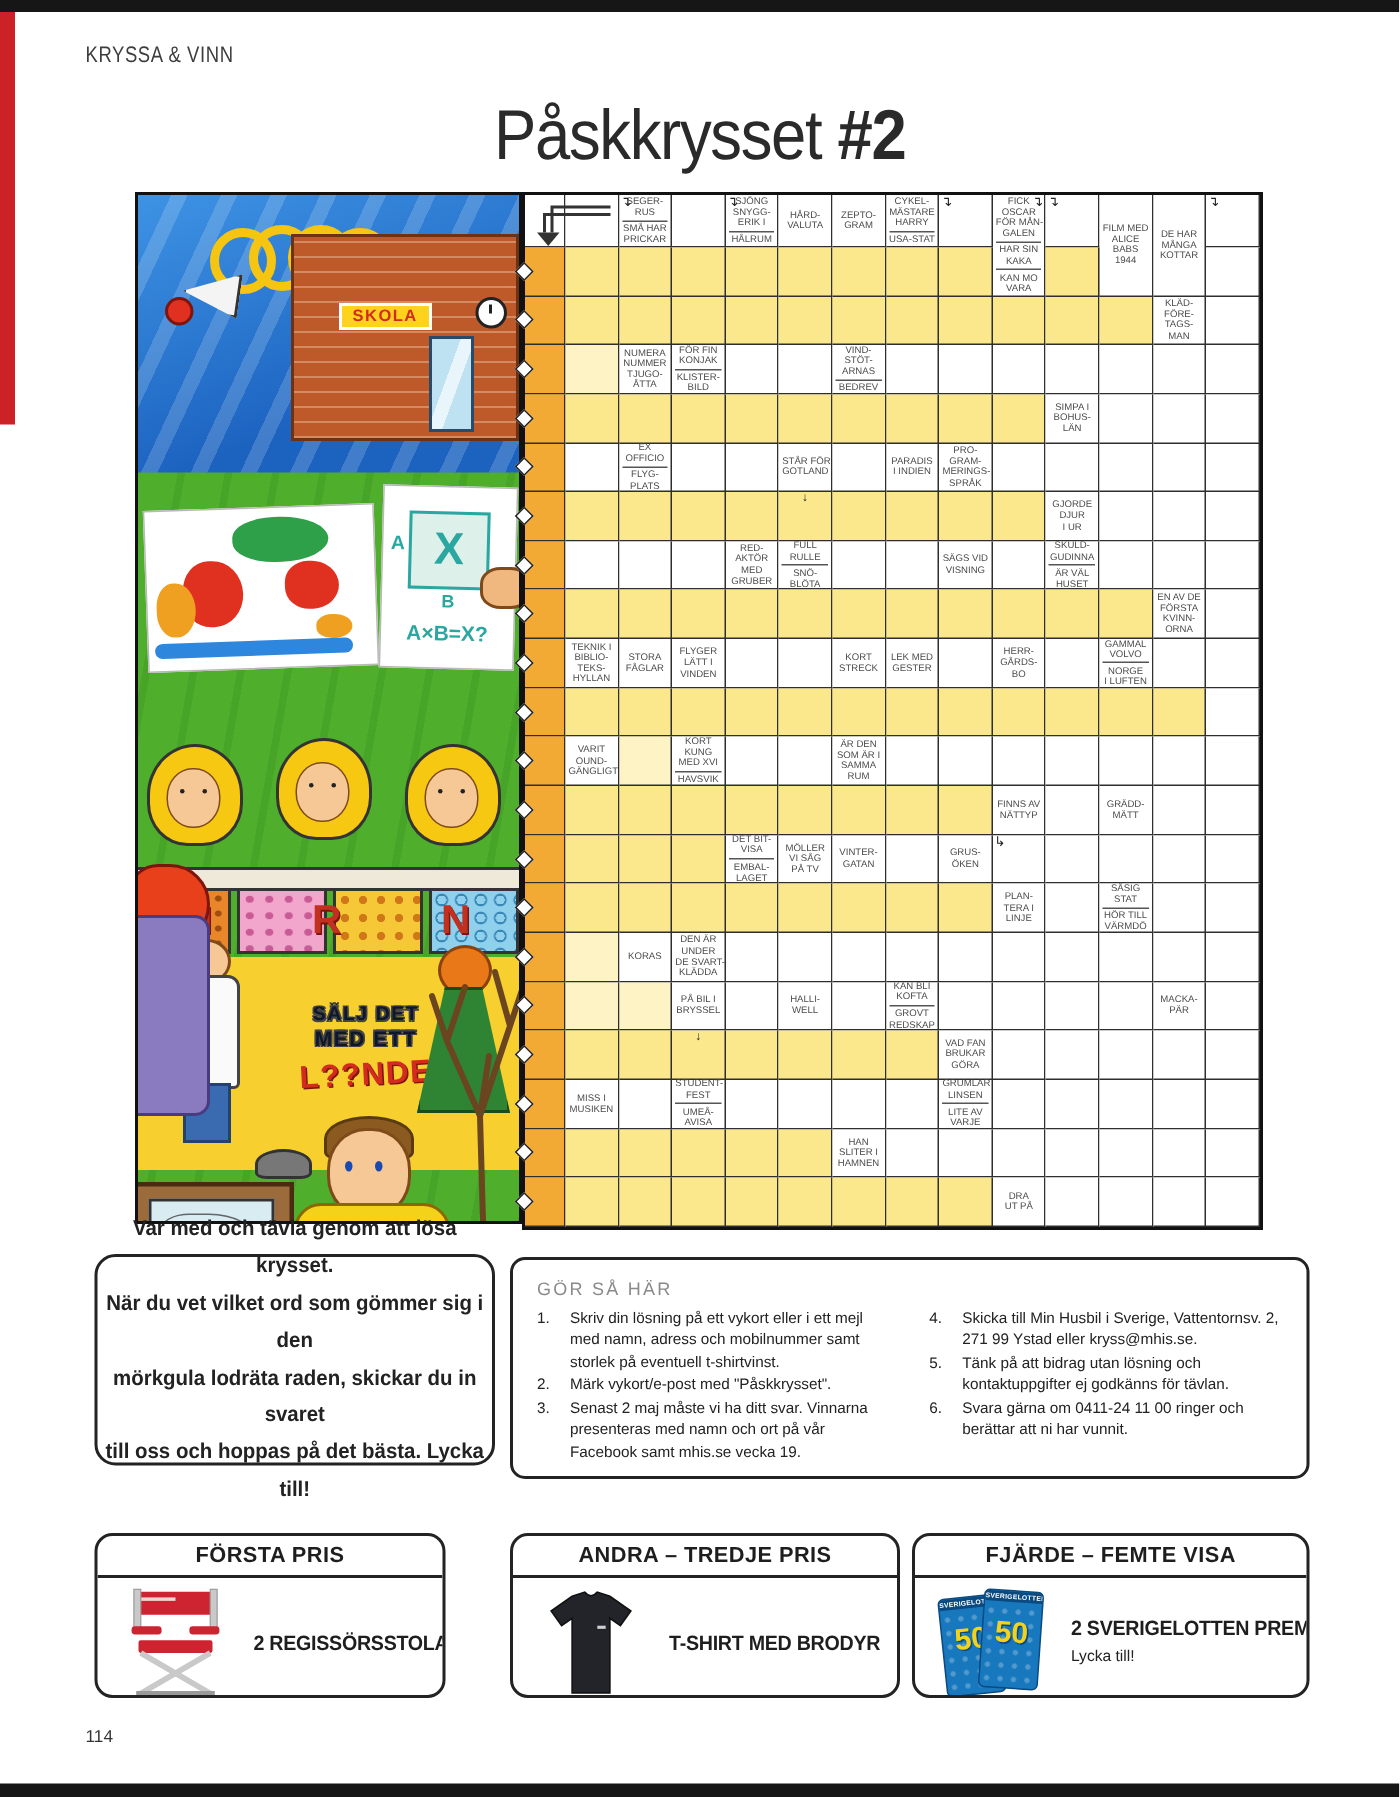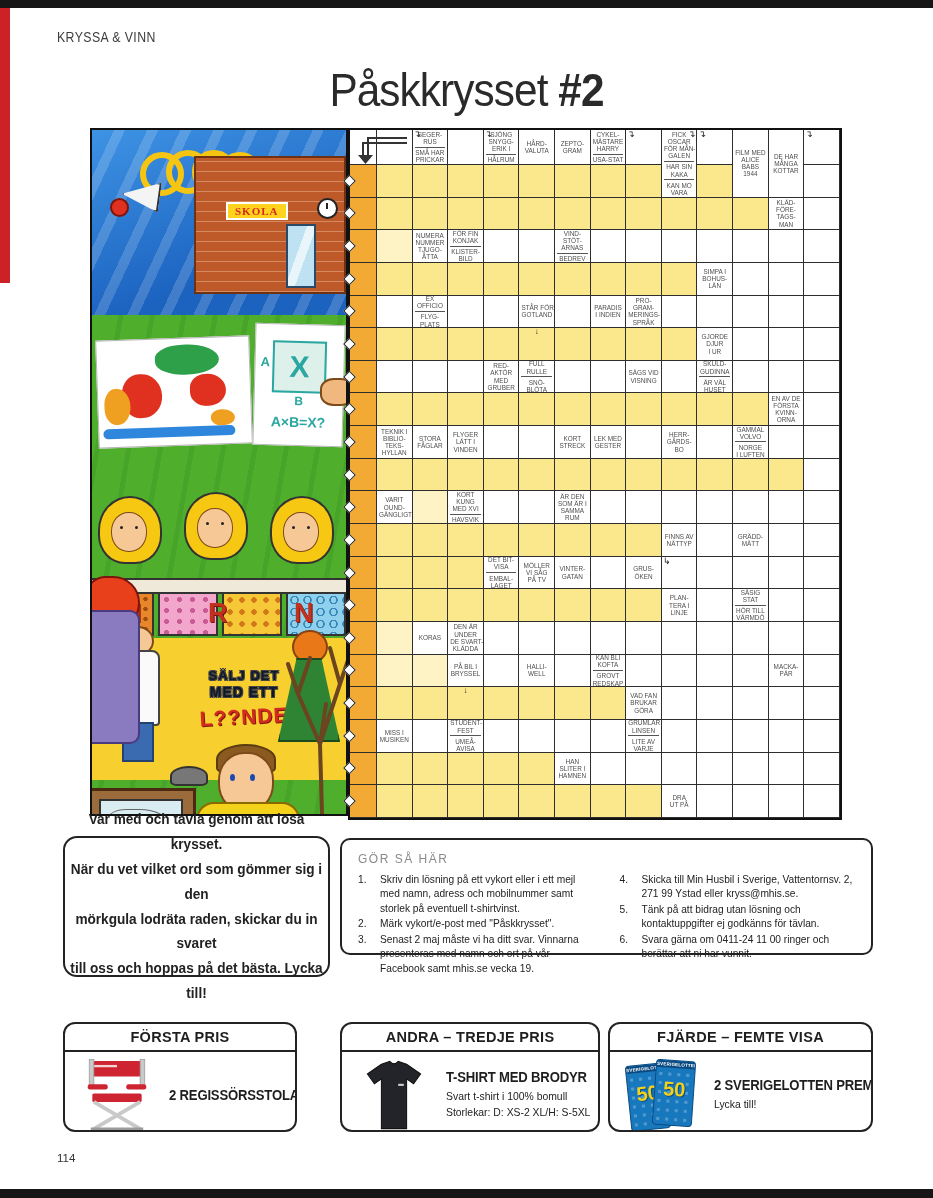--- a/index.html
+++ b/index.html
@@ -23,21 +23,21 @@
   .sky:before{content:"";position:absolute;inset:0;
        background:repeating-linear-gradient(115deg,transparent 0 20px,rgba(255,255,255,.17) 20px 30px);}
   .ring{position:absolute;width:32px;height:32px;border:6px solid #F5C512;border-radius:50%;}
   .shuttle-ball{position:absolute;left:18px;top:68px;width:15px;height:15px;background:#E03020;border-radius:50%;border:2px solid #7e150c;}
   .shuttle-cone{position:absolute;left:30px;top:50px;width:34px;height:26px;background:#f4f4f4;border:2px solid #333;
                 clip-path:polygon(0 55%,100% 0,100% 100%);transform:rotate(8deg);}
   .school{position:absolute;right:0;top:26px;width:152px;height:138px;background:#BE5A2A;border:2px solid #6e3212;
           box-sizing:border-box;
           background-image:repeating-linear-gradient(0deg,rgba(255,230,200,.35) 0 1.5px,transparent 1.5px 10px);}
   .school-sign{position:absolute;left:30px;top:44px;background:#FFD21E;border:2px solid #fff;color:#D42B1F;
-               font-weight:bold;font-size:11px;padding:1px 7px;letter-spacing:1px;font-family:Liberation Serif, serif;}
+               font-weight:bold;font-size:11px;padding:1px 7px;letter-spacing:1px;}
   .school-door{position:absolute;right:28px;top:66px;width:26px;height:60px;background:#e8f4fa;border:2px solid #2a4a6a;
                background-image:linear-gradient(110deg,#bfe2f2 0 40%,#e8f6fc 40% 60%,#bfe2f2 60%);}
   .school-clock{position:absolute;right:6px;top:40px;width:17px;height:17px;background:#fff;border:2px solid #222;border-radius:50%;}
   .school-clock:after{content:"";position:absolute;left:7px;top:3px;width:2px;height:6px;background:#222;}
   .grass-lines{position:absolute;left:0;top:185px;width:100%;height:503px;
        background:repeating-linear-gradient(100deg,transparent 0 26px,rgba(0,80,0,.10) 26px 31px);}
   .map-poster{position:absolute;left:5px;top:208px;width:152px;height:106px;background:#fff;border:1px solid #b8b8b8;
               transform:rotate(-2deg);}
   .blob{position:absolute;border-radius:46% 54% 52% 48%;}
   .formula-paper{position:absolute;left:162px;top:194px;width:88px;height:120px;background:#fff;border:1px solid #b8b8b8;
@@ -107,21 +107,21 @@
   .pos-tc{left:50%;transform:translateX(-50%);top:0;font-size:8px;}
   .enter-arrow{position:absolute;left:3px;top:2px;z-index:2;}
   .credit{position:absolute;right:3px;bottom:4px;width:3px;height:13px;
           background:repeating-linear-gradient(0deg,#999 0 1.5px,transparent 1.5px 3px);}
 
   
   .roundbox{position:absolute;border:2px solid #232323;border-radius:14px;background:#fff;box-sizing:border-box;}
   .intro-box{left:63px;top:836px;width:267px;height:141px;display:flex;align-items:center;justify-content:center;}
   .intro-text{font-weight:bold;font-size:14.2px;line-height:1.75;color:#222;text-align:center;white-space:pre-line;
               transform:scaleX(.96);}
-  .howto-box{left:340px;top:838px;width:533px;height:117px;border-radius:10px;padding:10px 16px;}
+  .howto-box{left:340px;top:838px;width:533px;height:148px;border-radius:10px;padding:10px 16px;}
   .howto-title{font-size:12px;color:#8a8a8a;letter-spacing:1.5px;margin:2px 0 7px;}
   .howto-cols{display:flex;gap:26px;}
   .hcol{flex:1;}
   .hrow{display:flex;margin-bottom:1px;}
   .hnum{width:22px;flex:none;font-size:10.2px;color:#222;line-height:1.42;}
   .htxt{font-size:10.2px;color:#222;line-height:1.42;}
 
   .prize{top:1022px;height:110px;border-radius:12px;overflow:hidden;}
   .p0{left:63px;width:234px;} .p1{left:340px;width:260px;} .p2{left:608px;width:265px;}
   .prize-head{height:26px;border-bottom:2px solid #232323;display:flex;align-items:center;justify-content:center;
@@ -1025,22 +1025,20 @@
     <div class="prize-head">ANDRA – TREDJE PRIS</div>
     <div class="prize-body">
       <div class="prize-img">
         <svg width="70" height="72" viewBox="0 0 100 100">
           <path d="M32 6 L44 2 Q50 9 56 2 L68 6 L88 20 L78 34 L68 27 L68 98 L32 98 L32 27 L22 34 L12 20 Z" fill="#23242a" stroke="#111" stroke-width="1.5"></path>
           <rect x="56" y="34" width="8" height="3" fill="#cfcfcf"></rect>
         </svg>
       </div>
       <div class="prize-texts">
         <div class="prize-title">T-SHIRT MED BRODYR</div>
-        <div class="prize-sub">Svart t-shirt i 100% bomull
-Storlekar: D: XS-2 XL/H: S-5XL</div>
       </div>
     </div>
   </div>
 
   <div class="roundbox prize p2">
     <div class="prize-head">FJÄRDE – FEMTE VISA</div>
     <div class="prize-body">
       <div class="prize-img">
         <div class="ticket tk1">
           <span class="t-brand">SVERIGELOTTEN</span>

